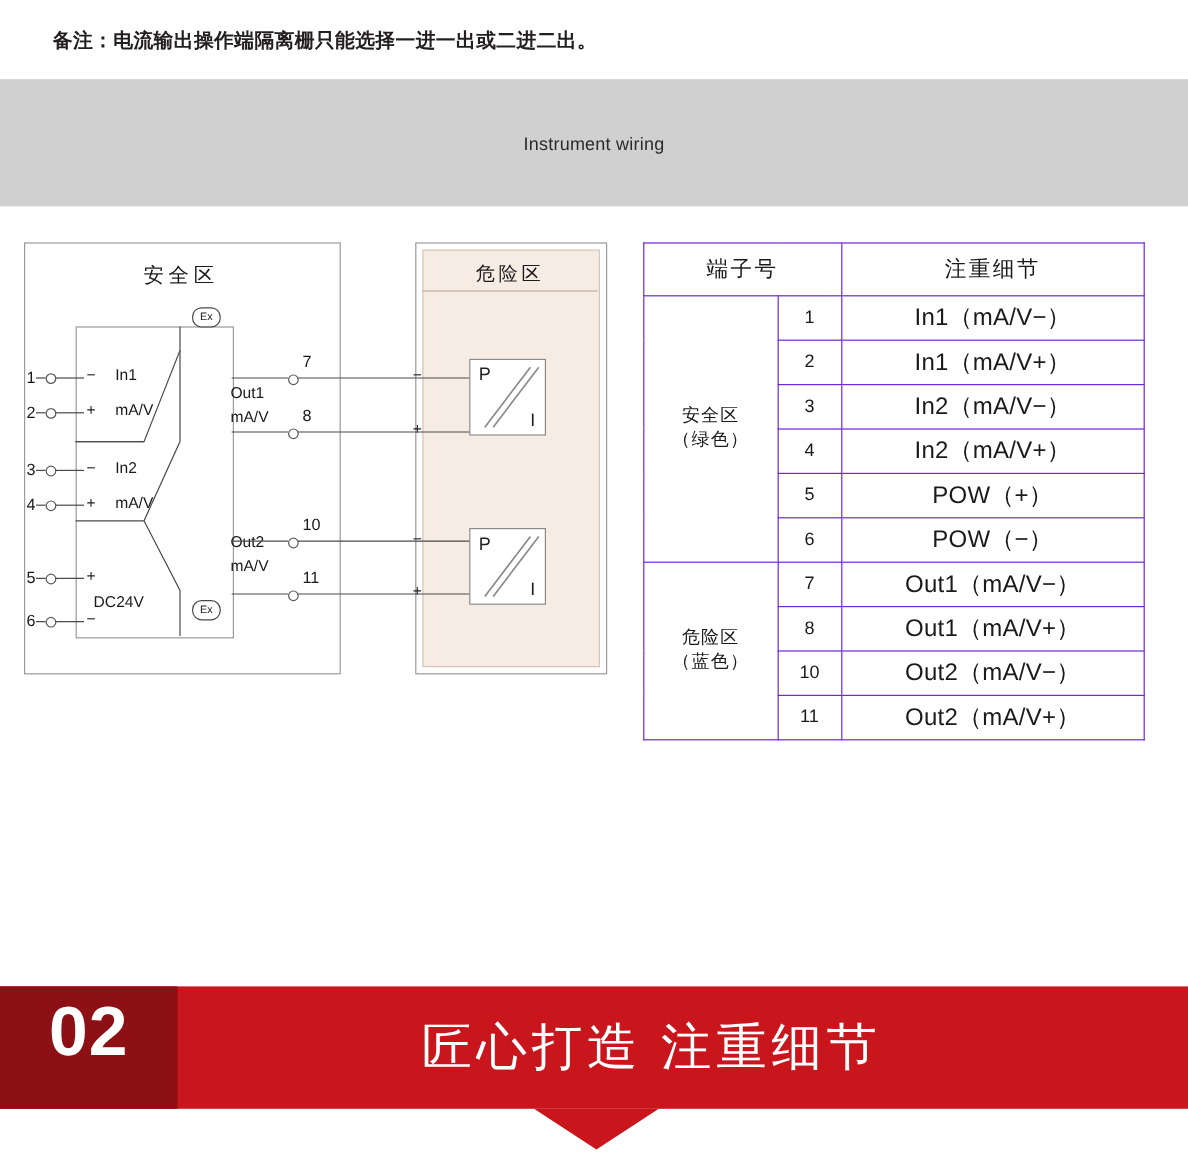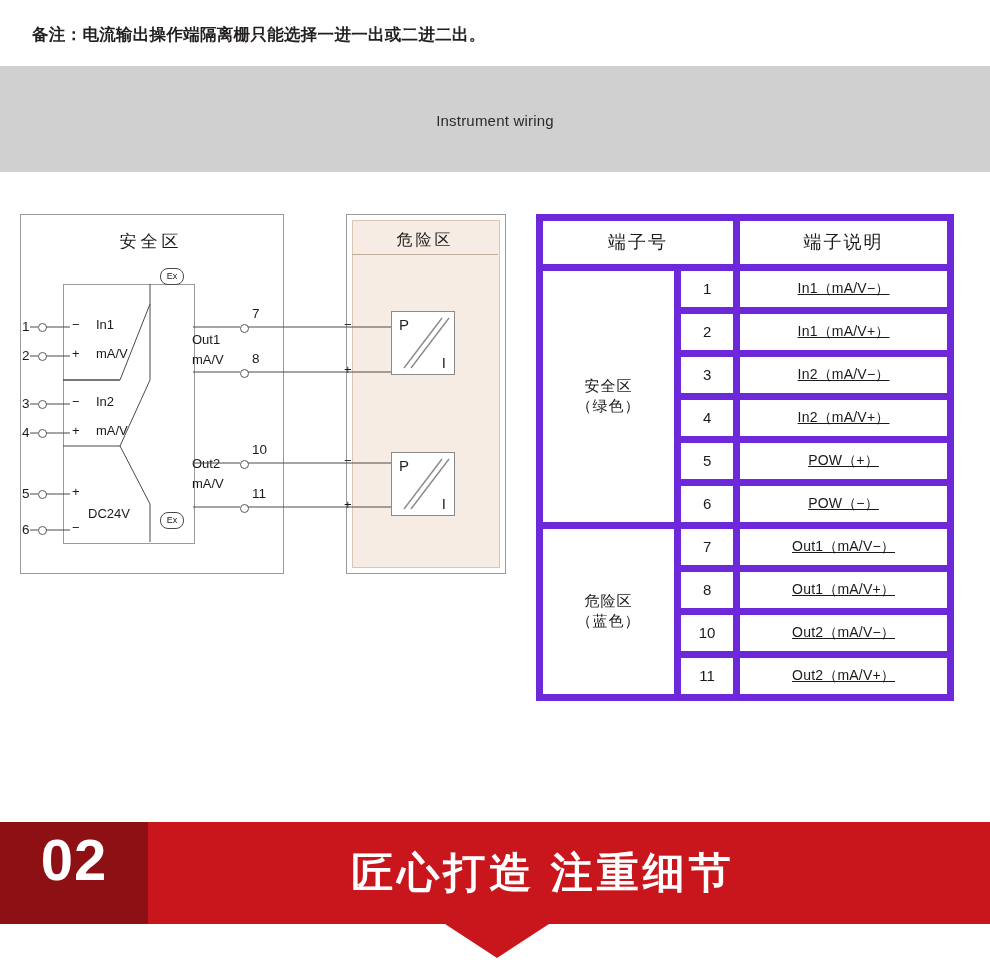--- a/index.html
+++ b/index.html
@@ -5,21 +5,21 @@
   html,body{margin:0;padding:0;}
   body{
     width:990px;height:968px;
     background:#ffffff;
     font-family:"Liberation Sans","DejaVu Sans",sans-serif;
     color:#231f20;
     overflow:hidden;
     position:relative;
   }
   
-  .notes{padding:22px 34px 0 32px;}
+  .notes{padding:22px 34px 0 44px;}
   .note-line{
     font-size:16.5px;
     font-weight:bold;
     line-height:1.5;
     letter-spacing:.3px;
     margin-bottom:19px;
     white-space:nowrap;
   }
   .note-line.indent{padding-left:40px;}
   
@@ -33,21 +33,21 @@
   .banner-cn{
     font-size:37px;font-weight:bold;color:#1a1a1a;
     letter-spacing:2px;line-height:1.1;
   }
   .banner-en{
     font-size:15px;color:#2b2b2b;margin-top:4px;letter-spacing:.2px;
   }
   
   .wiring{
     position:relative;
-    width:860px;height:430px;margin-top:12px;
+    width:860px;height:430px;
   }
   
   .safe-box{
     position:absolute;left:20px;top:30px;width:262px;height:358px;
     border:1px solid #9a9a9a;background:#fff;
   }
   .safe-title{
     position:absolute;left:20px;top:46px;width:262px;
     text-align:center;font-size:17px;letter-spacing:4px;color:#1a1a1a;
   }
@@ -94,47 +94,47 @@
   svg.overlay{position:absolute;left:0;top:0;width:990px;height:430px;}
   
   .tbl-wrap{position:absolute;left:536px;top:30px;}
   table.term-table{
     border-collapse:collapse;
     width:418px;
     font-size:14px;
     color:#1a1a1a;
   }
   table.term-table td,table.term-table th{
-    border:7px solid #6d28d9;
+    border:1px solid #6d28d9;
     text-align:center;
     font-weight:normal;
     padding:0;
   }
   table.term-table th{
     height:43px;font-size:18px;letter-spacing:2px;
   }
   table.term-table td{height:36px;}
   td.zone{font-size:15px;line-height:1.35;letter-spacing:1px;}
   td.no{width:52px;font-size:15px;}
-  td.desc{font-size:14px;letter-spacing:.2px;text-decoration:underline;}
+  td.desc{font-size:20px;letter-spacing:.2px;}
   
   .red-band{
     position:absolute;left:0;top:822px;width:990px;height:102px;background:#c9161d;
   }
   .dark-block{
     position:absolute;left:0;top:822px;width:148px;height:102px;background:#8c1014;
   }
   .num02{
     position:absolute;left:0;top:822px;width:148px;height:74px;
     color:#ffffff;font-size:58px;font-weight:bold;
     display:flex;align-items:center;justify-content:center;letter-spacing:1px;
   }
   .red-title{
     position:absolute;left:148px;top:822px;width:842px;height:102px;
-    color:#ffffff;font-size:42px;font-weight:bold;letter-spacing:4px;
+    color:#ffffff;font-size:42px;font-weight:normal;letter-spacing:4px;
     display:flex;align-items:center;justify-content:center;
     padding-right:52px;box-sizing:border-box;
   }
   .tri{
     position:absolute;left:445px;top:924px;
     width:0;height:0;border-left:52px solid transparent;border-right:52px solid transparent;
     border-top:34px solid #c9161d;
   }
 </style>
 </head>
@@ -196,21 +196,21 @@
 
   <div class="lbl" style="left:72px;top:133px;">−</div>
   <div class="lbl" style="left:96px;top:133px;">In1</div>
   <div class="lbl" style="left:72px;top:162px;">+</div>
   <div class="lbl" style="left:96px;top:162px;">mA/V</div>
   <div class="lbl" style="left:72px;top:210px;">−</div>
   <div class="lbl" style="left:96px;top:210px;">In2</div>
   <div class="lbl" style="left:72px;top:239px;">+</div>
   <div class="lbl" style="left:96px;top:239px;">mA/V</div>
   <div class="lbl" style="left:72px;top:300px;">+</div>
-  <div class="lbl" style="left:88px;top:322px;">DC24V</div>
+  <div class="lbl" style="left:78px;top:322px;">DC24V</div>
   <div class="lbl" style="left:72px;top:336px;">−</div>
 
   <div class="lbl" style="left:192px;top:148px;">Out1</div>
   <div class="lbl" style="left:192px;top:168px;">mA/V</div>
   <div class="lbl" style="left:192px;top:272px;">Out2</div>
   <div class="lbl" style="left:192px;top:292px;">mA/V</div>
 
   <div class="term" style="left:240px;top:140px;"></div>
   <div class="num" style="left:252px;top:122px;">7</div>
   <div class="term" style="left:240px;top:185px;"></div>
@@ -256,21 +256,21 @@
       <line x1="248" y1="279" x2="391" y2="279"></line>
       <line x1="248" y1="323" x2="391" y2="323"></line>
     </g>
   </svg>
 
   <div class="tbl-wrap">
     <table class="term-table">
       <tbody>
           <tr>
         <th colspan="2">端子号</th>
-        <th>端子说明</th>
+        <th>注重细节</th>
       </tr>
       <tr>
         <td class="zone" rowspan="6">
           安全区<br>（绿色）
         </td>
         <td class="no">1</td>
         <td class="desc">In1（mA/V−）</td>
       </tr>
       <tr>
         <td class="no">2</td>

